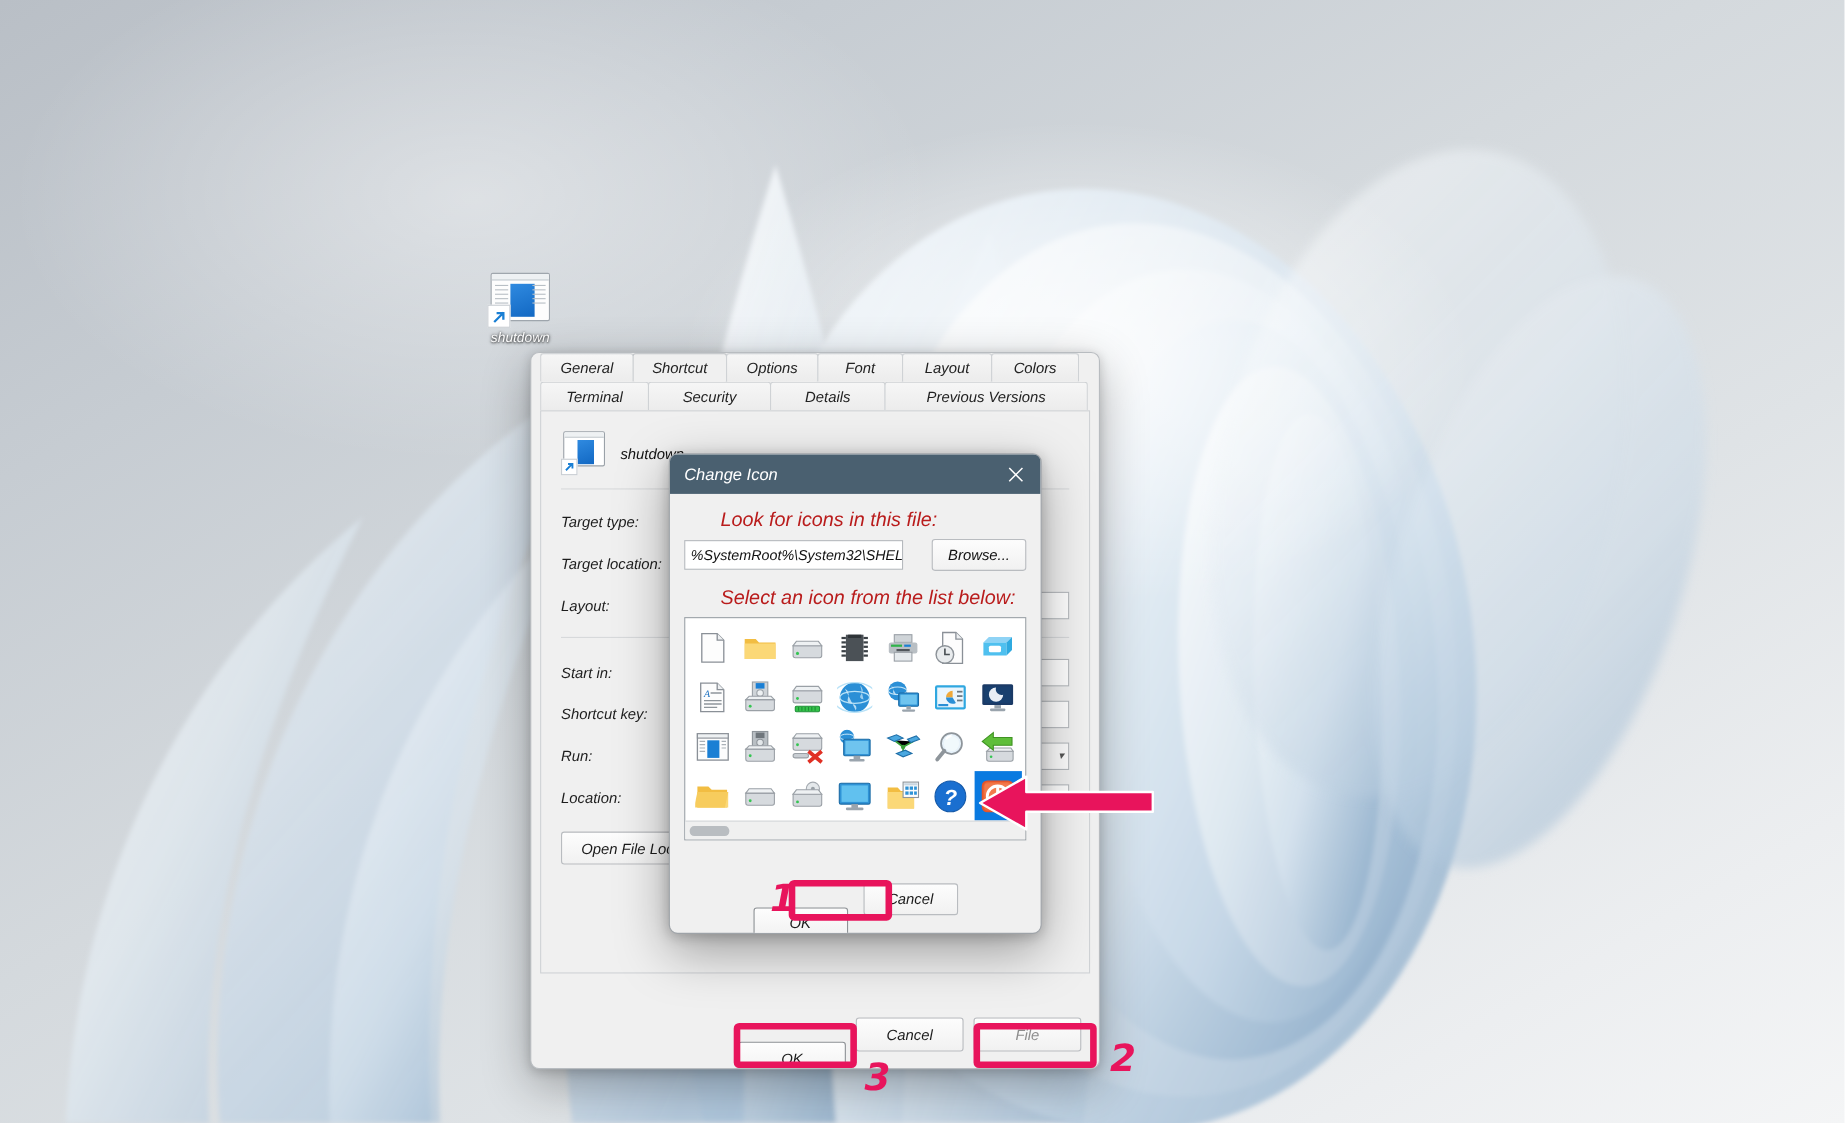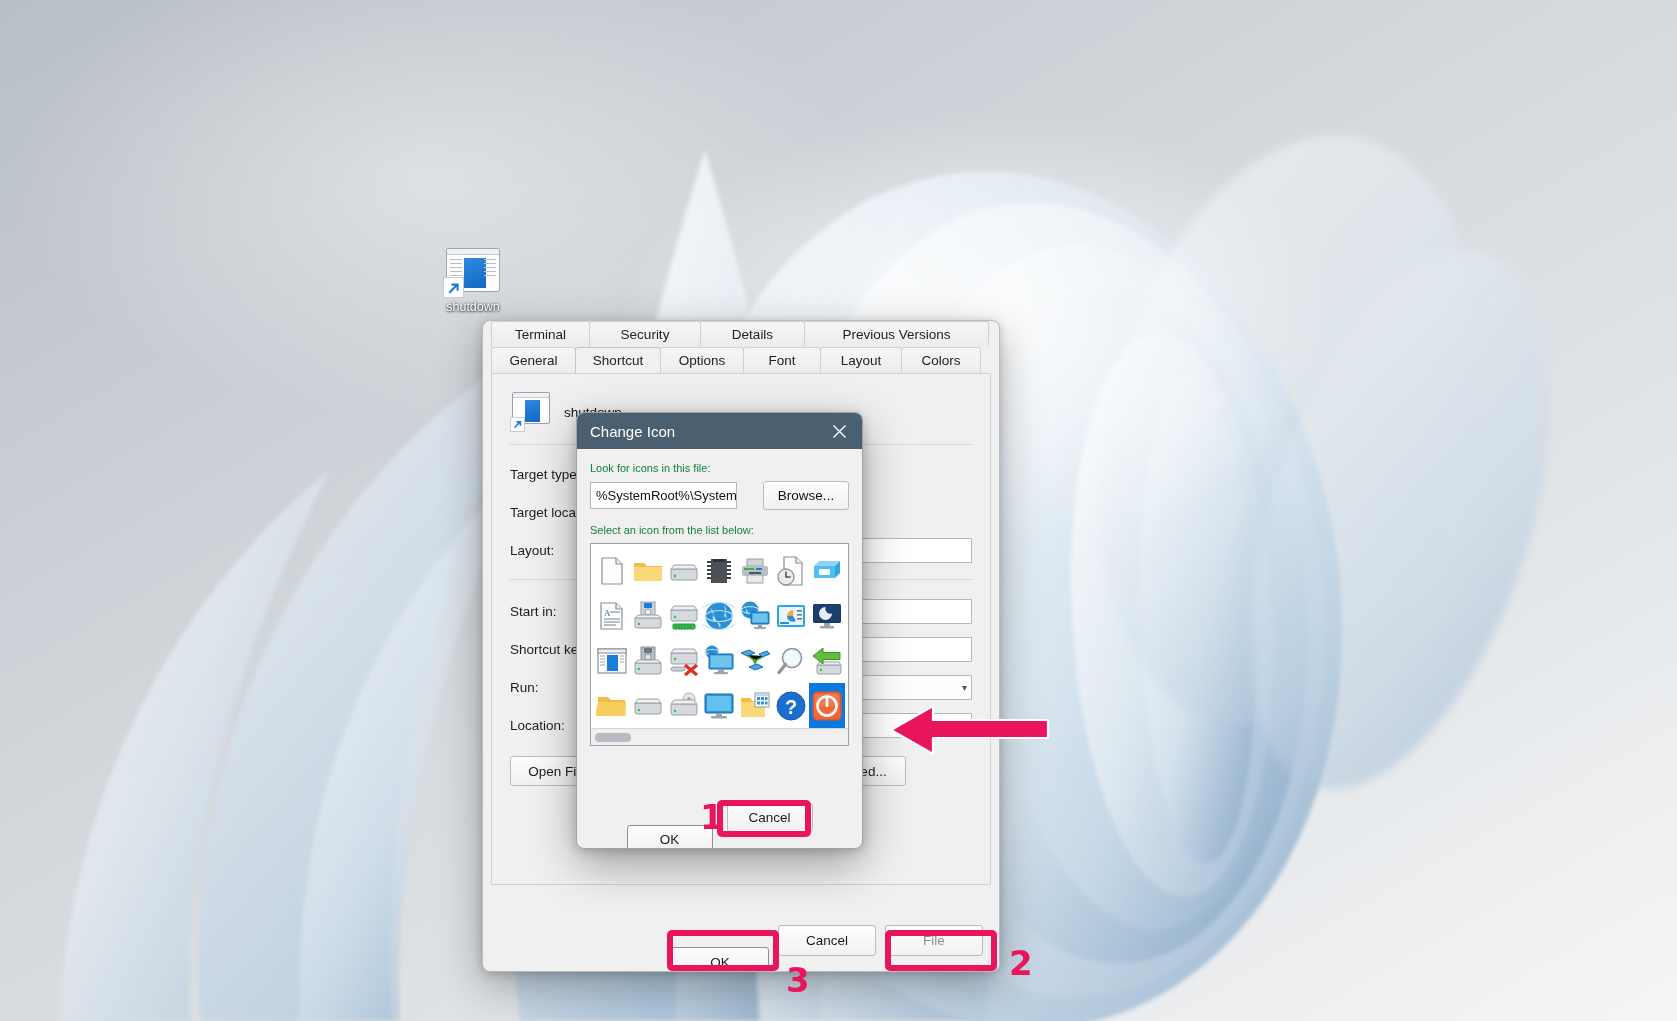--- a/index.html
+++ b/index.html
@@ -8,20 +8,21 @@
     overflow: hidden;
     font-family: "Liberation Sans", sans-serif;
   }
 
   
   #desktop {
     position: relative;
     width: 1677px; height: 1021px;
     background: linear-gradient(150deg, #b9bfc6 0%, #c6ccd2 22%, #d4d9dd 45%, #dfe3e6 66%, #eceef0 86%, #f4f5f6 100%);
     overflow: hidden;
+    font-style: italic;
   }
   .bloom-layer { position: absolute; pointer-events: none; }
 
   
   #shortcut {
     position: absolute;
     left: 425px; top: 248px;
     width: 96px;
     text-align: center;
     cursor: default;
@@ -178,40 +179,40 @@
     display: flex; align-items: center; justify-content: flex-end;
     gap: 9px; padding-right: 16px;
   }
   .pr-footer .wbtn { min-width: 98px; height: 31px; }
   .wbtn.disabled { color: #8d8d8d; }
   .wbtn.default { border-color: #8e9296; margin-top: 44px; }
 
   
   #changeicon {
     position: absolute;
-    left: 576px; top: 412px;
-    width: 287px; height: 437px;
+    left: 608px; top: 412px;
+    width: 339px; height: 437px;
     background: #f0f0f0;
     border: 1px solid #9ea3a8;
     border-radius: 8px;
     box-shadow: 0 16px 46px rgba(0,0,0,.34), 0 2px 12px rgba(0,0,0,.2);
     overflow: hidden;
   }
   #changeicon .ci-titlebar {
     height: 36px; background: #4a6070;
     display: flex; align-items: center; justify-content: space-between;
     padding: 0 6px 0 13px;
   }
   #changeicon .ci-title { font-size: 15px; color: #ffffff; }
   #changeicon .ci-close {
     width: 34px; height: 34px; display: flex; align-items: center; justify-content: center;
     color: #ffffff; font-size: 15px;
   }
   .ci-body { padding: 13px 13px 0 13px; }
-  .ci-lbl { font-size: 11px; color: #15803d; margin-bottom: 7px; }
+  .ci-lbl { font-size: 18px; color: #b91c1c; margin-bottom: 7px; margin-left: 33px; }
   .ci-filerow { display: flex; gap: 10px; align-items: center; margin-bottom: 14px; }
   .ci-fileinput {
     flex: 1 1 auto; height: 27px;
     background: #fff; border: 1px solid #b5b9bd;
     display: flex; align-items: center; padding: 0 5px;
     font-size: 13px; color: #111; overflow: hidden; white-space: nowrap;
   }
   .ci-browse {
     flex: 0 0 auto; width: 86px; height: 29px;
     background: linear-gradient(180deg,#fdfdfd,#f1f1f1);
@@ -371,52 +372,52 @@
           </svg>
       </div>
     </div>
     <div class="sc-label">shutdown</div>
   </div>
 
   <div id="props">
 
 
     <div class="tabstrip">
+      <div class="tabrow row2">
+        <div class="tab" style="width:85px">
+            <span>General</span>
+          </div>
+        <div class="tab sel" style="width:86px">
+            <span>Shortcut</span>
+          </div>
+        <div class="tab" style="width:84px">
+            <span>Options</span>
+          </div>
+        <div class="tab" style="width:78px">
+            <span>Font</span>
+          </div>
+        <div class="tab" style="width:82px">
+            <span>Layout</span>
+          </div>
+        <div class="tab" style="width:80px">
+            <span>Colors</span>
+          </div>
+      </div>
       <div class="tabrow row1">
         <div class="tab" style="width:99px">
             <span>Terminal</span>
           </div>
         <div class="tab" style="width:112px">
             <span>Security</span>
           </div>
         <div class="tab" style="width:105px">
             <span>Details</span>
           </div>
         <div class="tab" style="width:185px">
             <span>Previous Versions</span>
-          </div>
-      </div>
-      <div class="tabrow row2">
-        <div class="tab" style="width:85px">
-            <span>General</span>
-          </div>
-        <div class="tab sel" style="width:86px">
-            <span>Shortcut</span>
-          </div>
-        <div class="tab" style="width:84px">
-            <span>Options</span>
-          </div>
-        <div class="tab" style="width:78px">
-            <span>Font</span>
-          </div>
-        <div class="tab" style="width:82px">
-            <span>Layout</span>
-          </div>
-        <div class="tab" style="width:80px">
-            <span>Colors</span>
           </div>
       </div>
     </div>
 
     <div class="tabbody">
       <div class="form-area">
 
         <div class="hdr-row">
           <div class="hdr-icon">
             <div class="hdoc">

